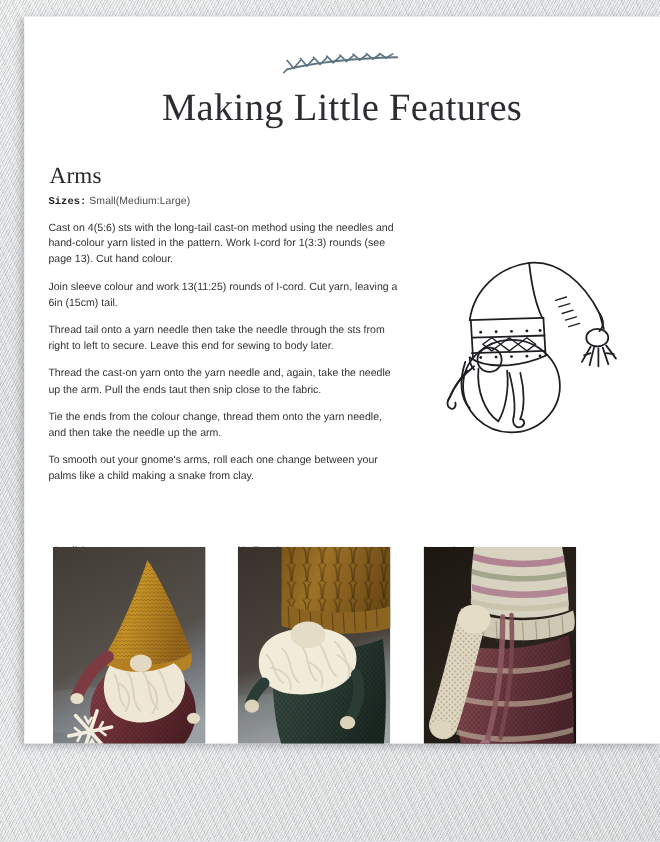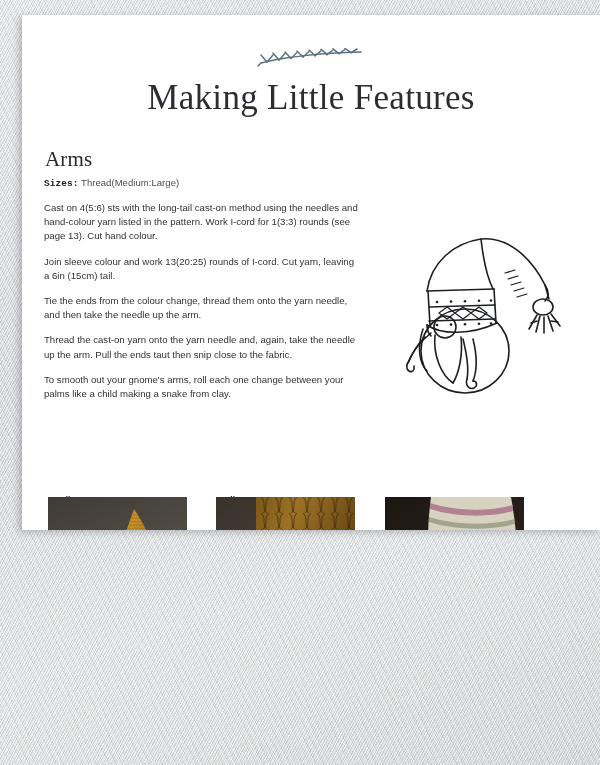--- a/index.html
+++ b/index.html
@@ -34,21 +34,21 @@
       linear-gradient(160deg, #e2e4e5 0%, #cfd2d4 40%, #dfe1e2 70%, #c9cccd 100%);
     overflow: hidden;
   }
 
   
   #page {
     position: absolute;
     left: 22px;
     top: 15px;
     width: 578px;
-    height: 515px;
+    height: 661px;
     background: #ffffff;
     box-shadow: -3px 2px 7px rgba(60,64,68,0.30);
     overflow: hidden;
   }
 
   
   .ornament-wrap {
     position: absolute;
     left: 0;
     top: 33px;
@@ -189,28 +189,29 @@
         </g>
       </svg>
     </div>
 
     <h1 class="page-title">Making Little Features</h1>
 
     <h2 class="section-title">Arms</h2>
 
     <div class="sizes-line">
       <span class="lbl">Sizes:</span>
-      <span class="val">Thread(Medium:Large)</span>
+      <span class="val">Small(Medium:Large)</span>
     </div>
 
     <div id="body-copy">
       <p>Cast on 4(5:6) sts with the long-tail cast-on method using the needles and hand-colour yarn listed in the pattern. Work I-cord for 1(3:3) rounds (see page 13). Cut hand colour.</p>
-      <p>Join sleeve colour and work 13(20:25) rounds of I-cord. Cut yarn, leaving a 6in (15cm) tail.</p>
+      <p>Join sleeve colour and work 13(11:25) rounds of I-cord. Cut yarn, leaving a 6in (15cm) tail.</p>
+      <p>Thread tail onto a yarn needle then take the needle through the sts from right to left to secure. Leave this end for sewing to body later.</p>
+      <p>Thread the cast-on yarn onto the yarn needle and, again, take the needle up the arm. Pull the ends taut then snip close to the fabric.</p>
       <p>Tie the ends from the colour change, thread them onto the yarn needle, and then take the needle up the arm.</p>
-      <p>Thread the cast-on yarn onto the yarn needle and, again, take the needle up the arm. Pull the ends taut then snip close to the fabric.</p>
       <p>To smooth out your gnome's arms, roll each one change between your palms like a child making a snake from clay.</p>
     </div>
 
     <div class="illustration">
       <svg width="190" height="175" viewBox="0 0 190 175" xmlns="http://www.w3.org/2000/svg">
         <g fill="none" stroke="#1d1f22" stroke-width="1.6" stroke-linecap="round" stroke-linejoin="round">
 
           <ellipse cx="68" cy="122" rx="44" ry="42"></ellipse>
 
           <path d="M30 62 C 34 34, 56 14, 84 10 C 110 7, 134 28, 148 56 L 152 70"></path>

